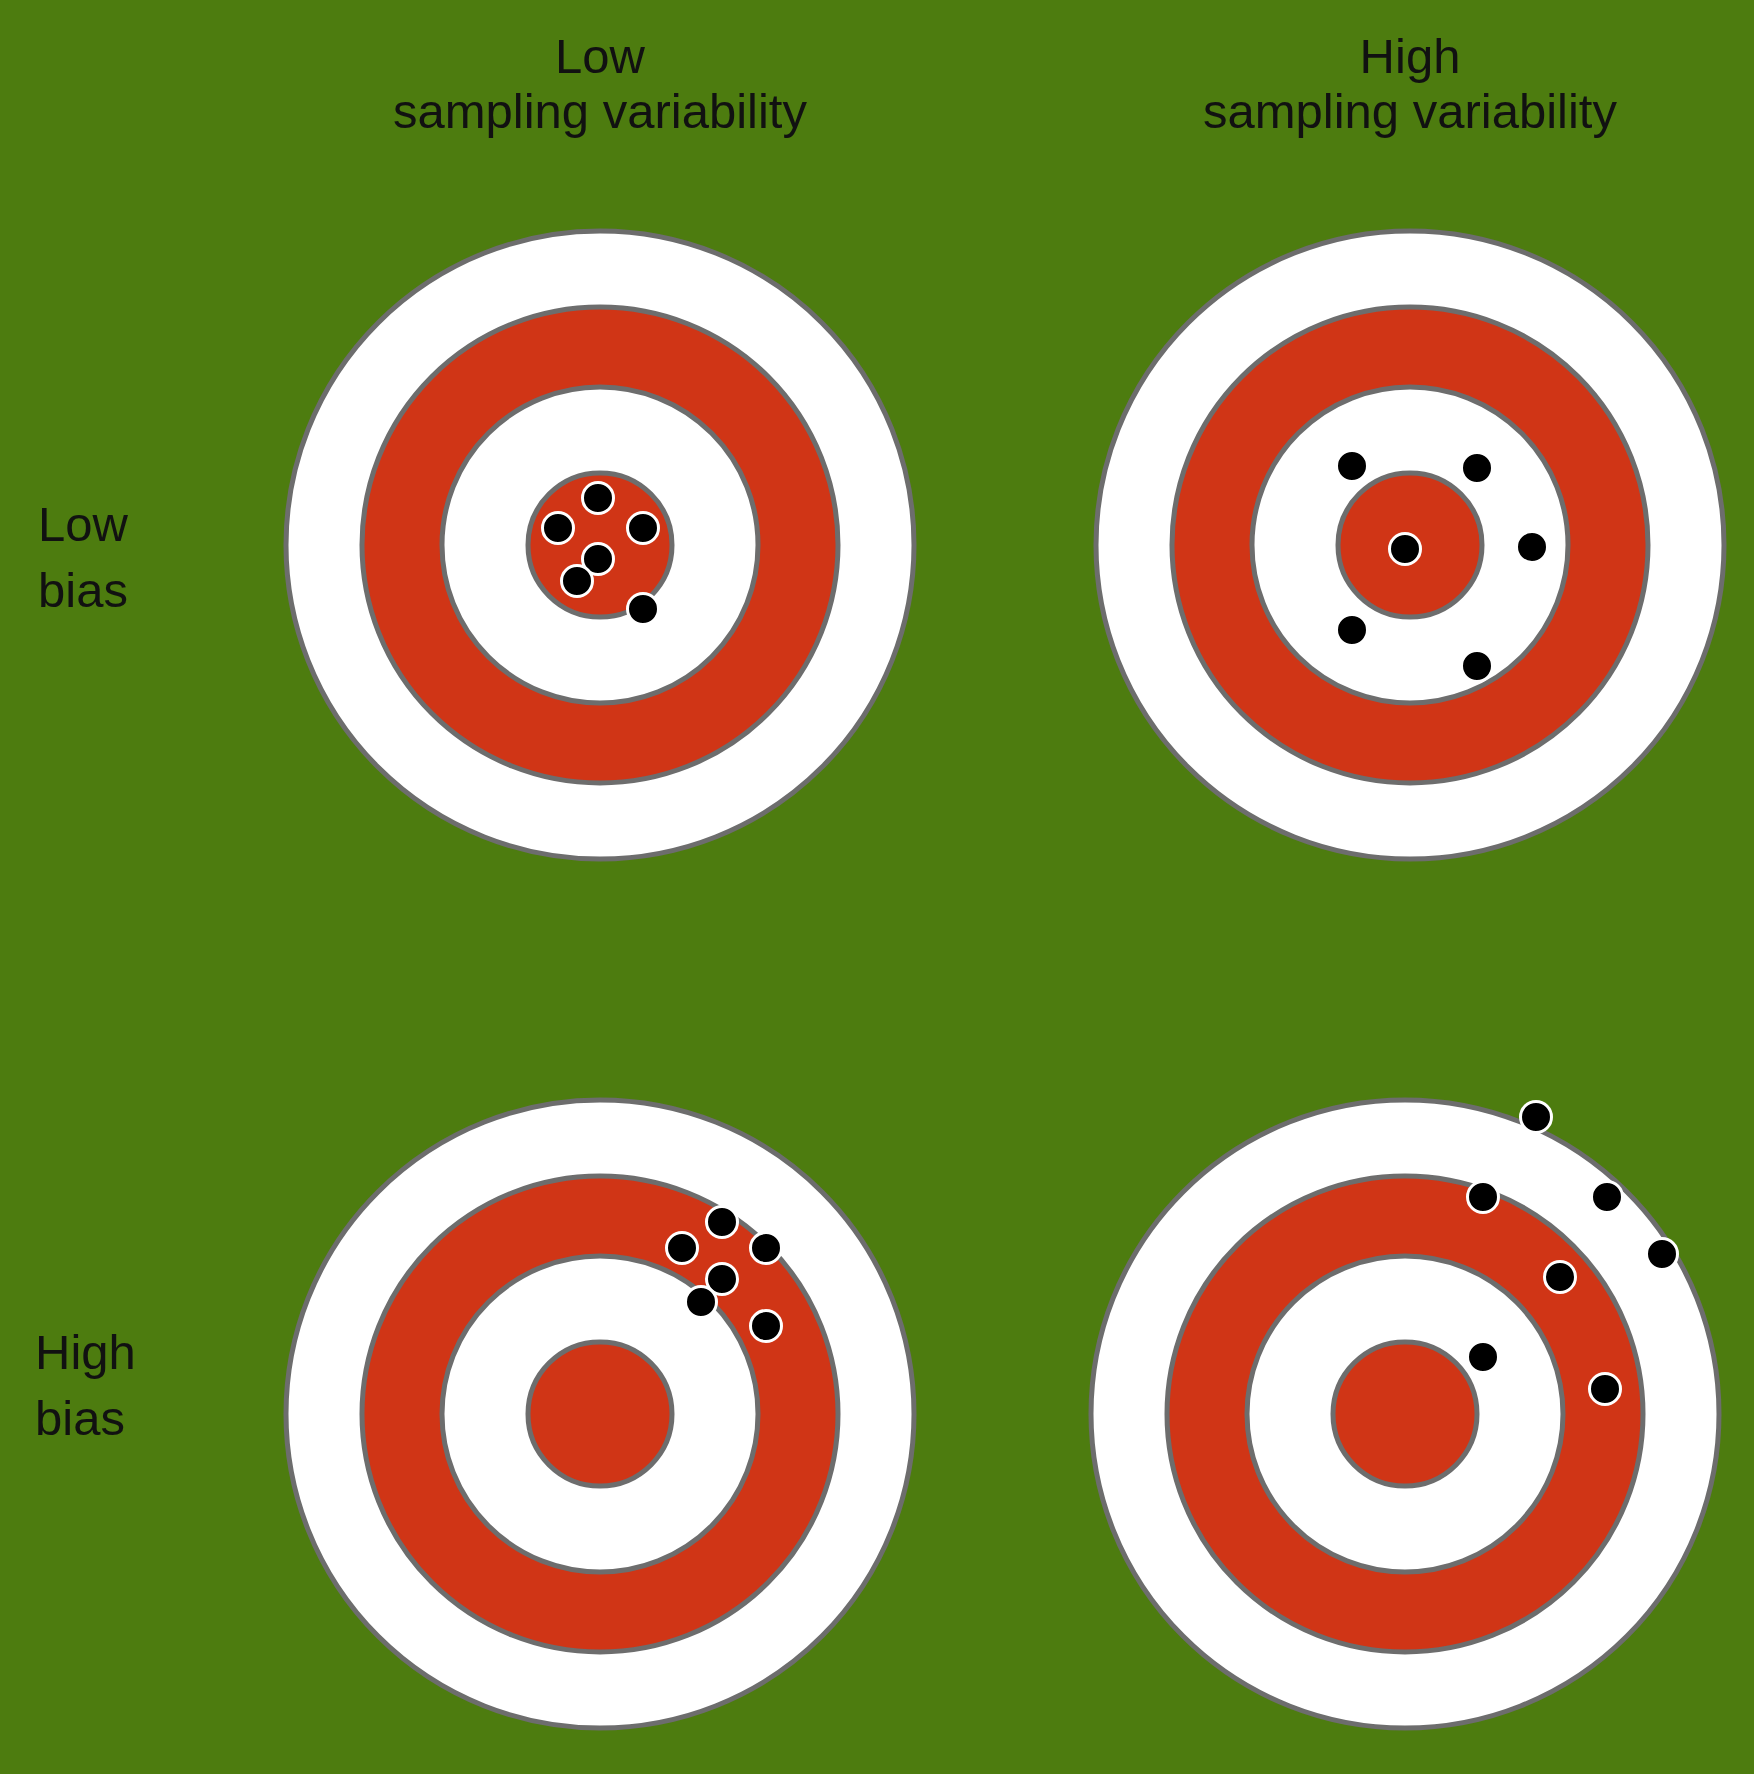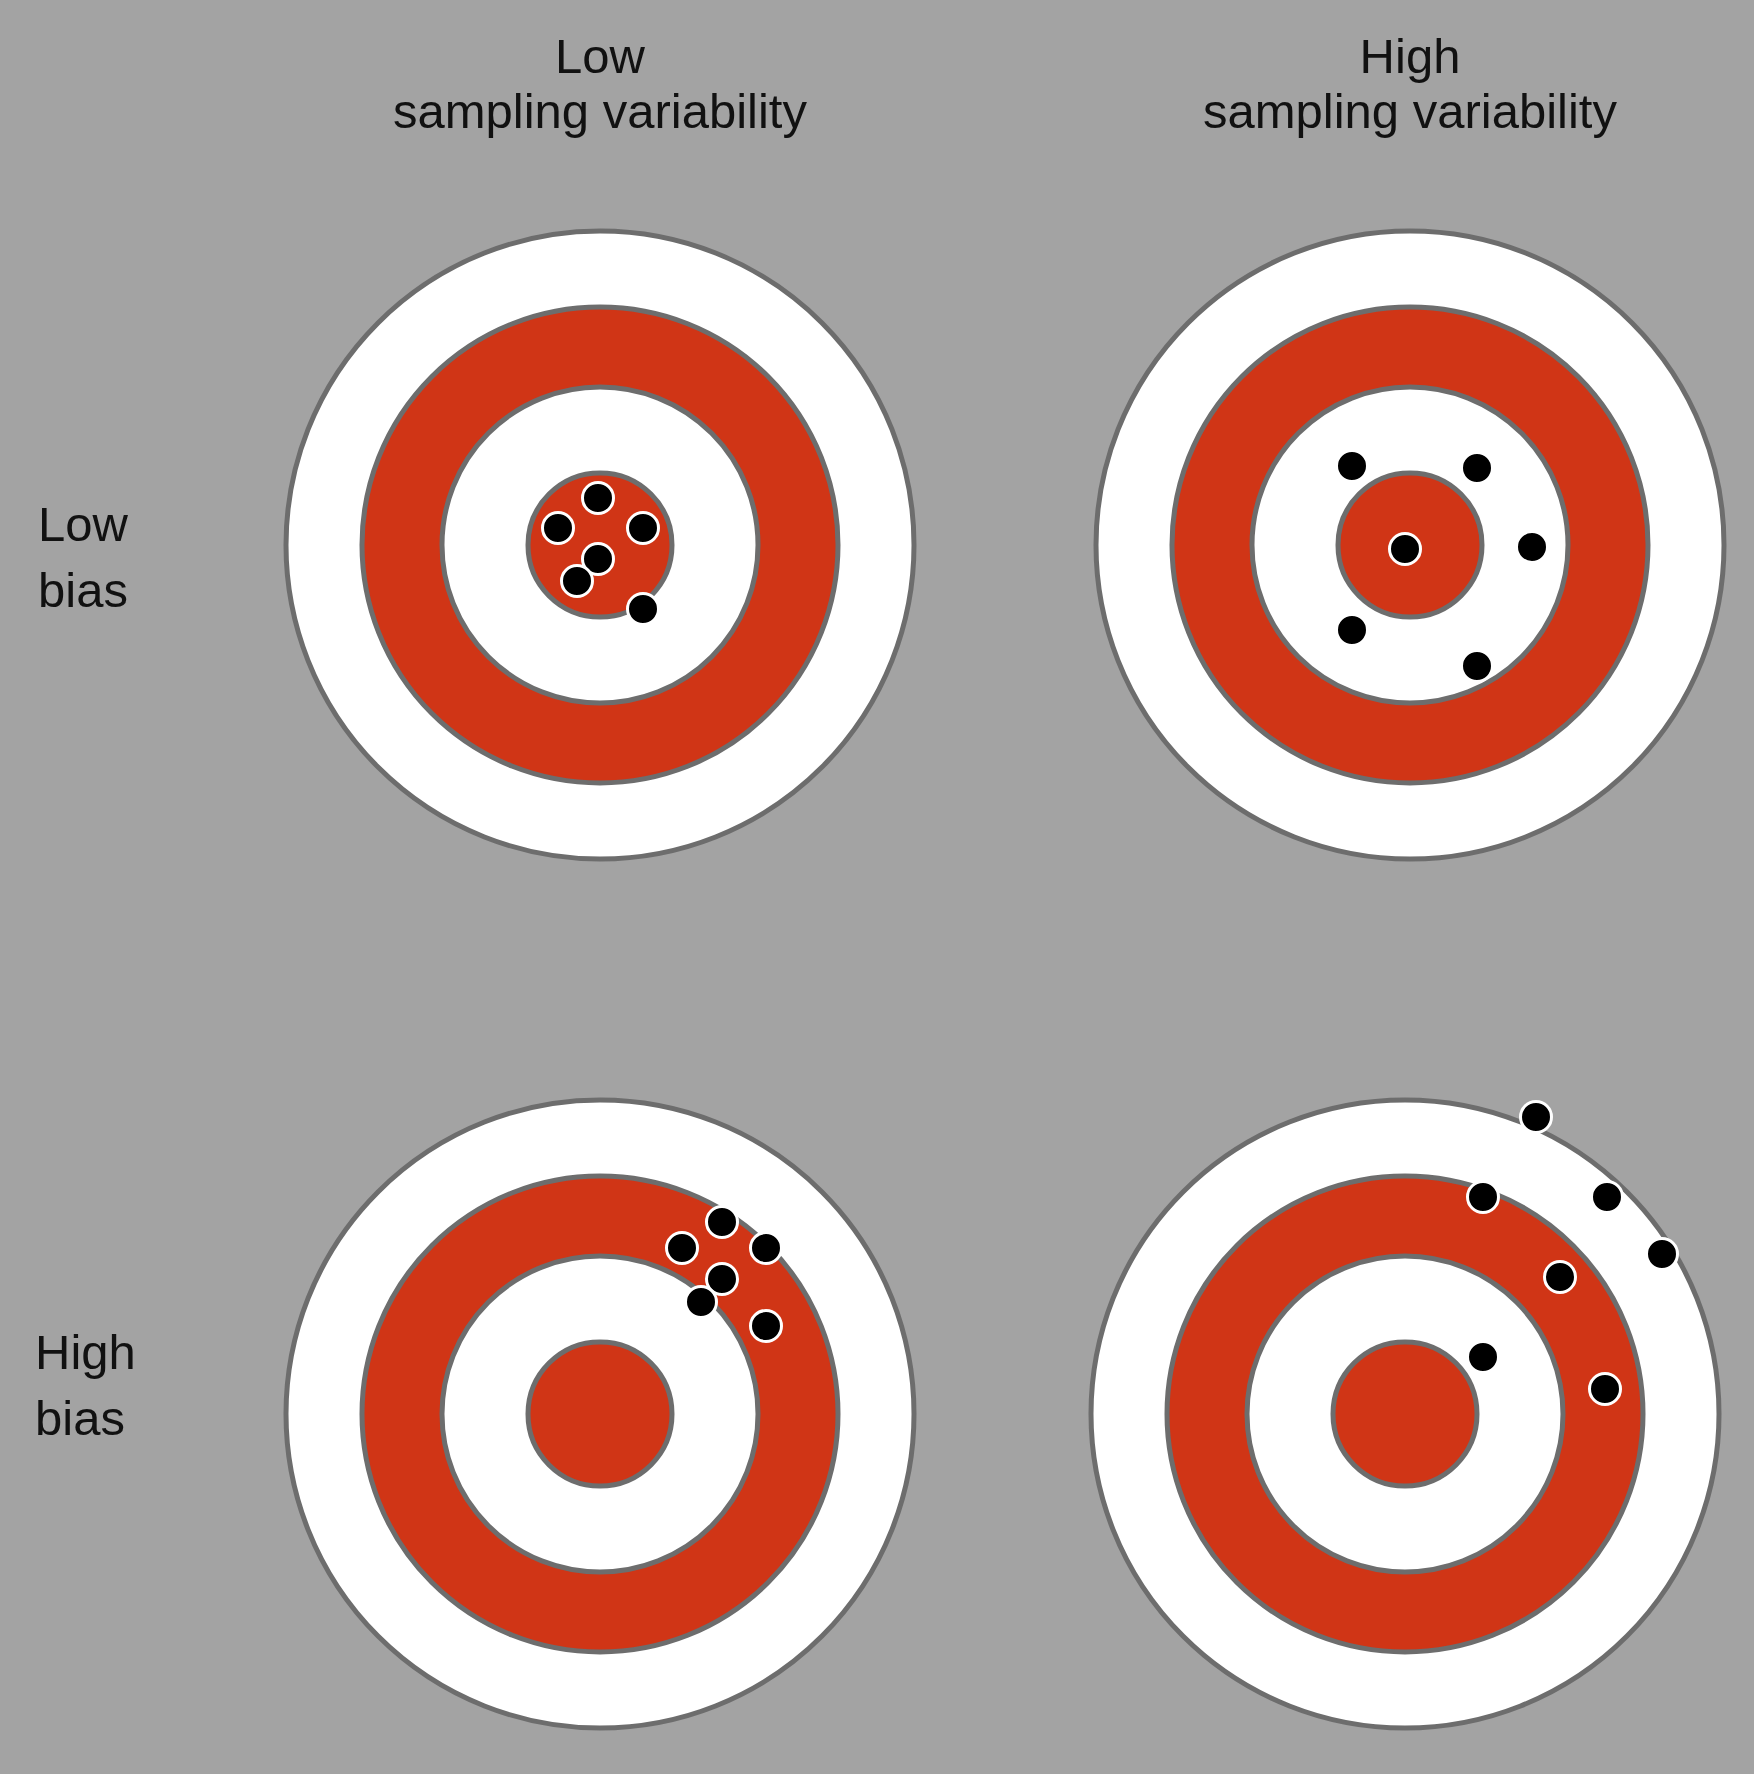--- a/index.html
+++ b/index.html
@@ -4,21 +4,21 @@
 <style>
   html, body {
     margin: 0;
     padding: 0;
     background: #ffffff;
   }
   #stage {
     position: relative;
     width: 1754px;
     height: 1774px;
-    background: #a3a3a3;
+    background: #4d7c0f;
     font-family: "Liberation Sans", sans-serif;
   }
   #figure-svg {
     position: absolute;
     left: 0;
     top: 0;
     width: 1754px;
     height: 1774px;
     display: block;
   }

